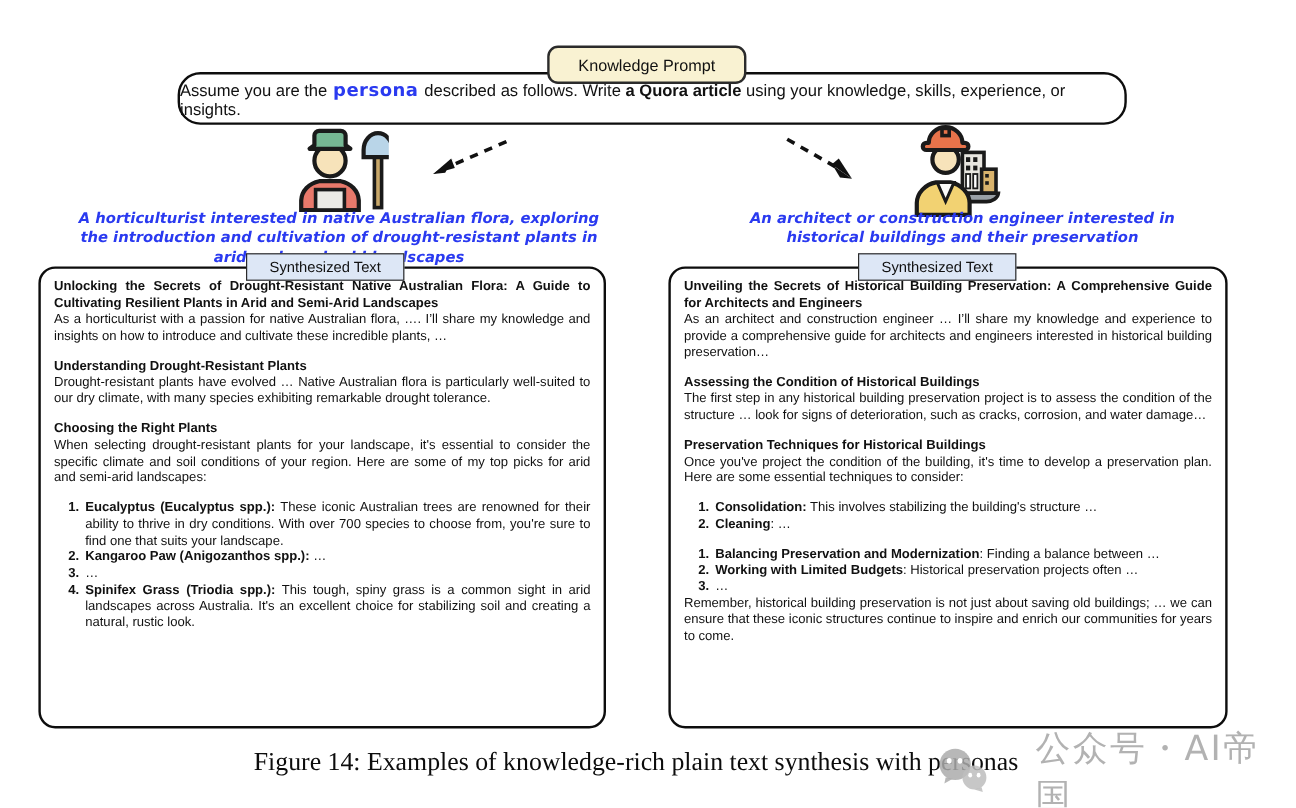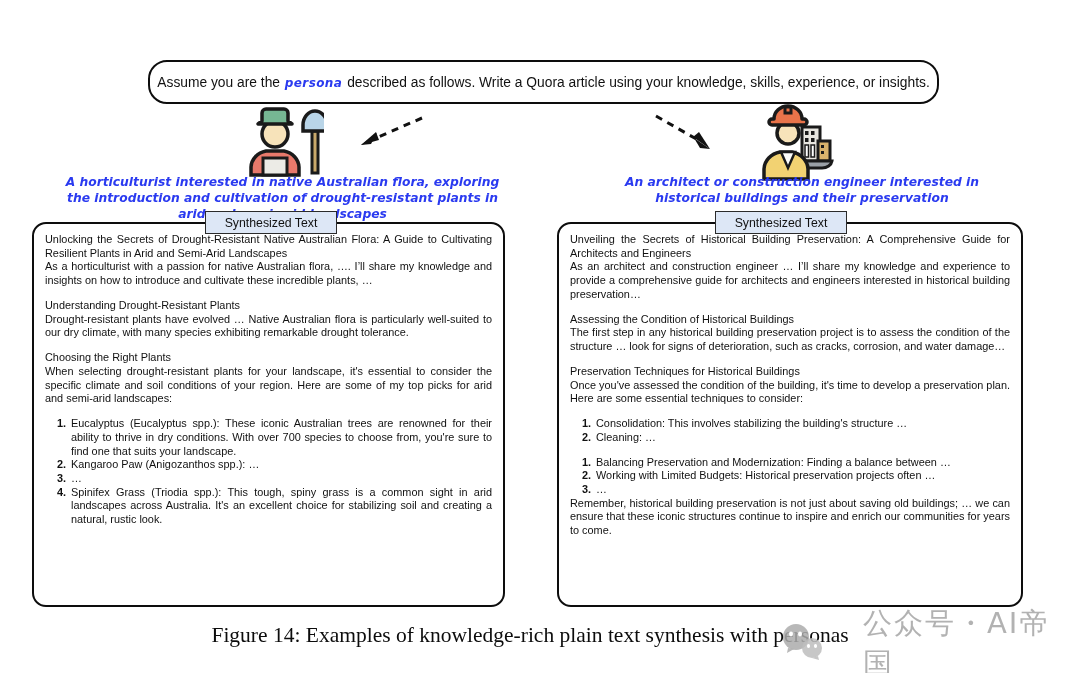--- a/index.html
+++ b/index.html
@@ -9,23 +9,23 @@
   
   .kp-tab{position:absolute;left:456px;top:38px;width:162px;height:28px;z-index:3;
           background:#f9f2d2;border:2px solid #2b2b2b;border-radius:9px;
           display:flex;align-items:center;justify-content:center;
           font-size:13.5px;color:#111;}
   .prompt-box{position:absolute;left:148px;top:60px;width:787px;height:40px;z-index:1;
           background:#fff;border:2.2px solid #0d0d0d;border-radius:19px;
           display:flex;align-items:center;justify-content:center;
           font-size:13.8px;}
   .rn{font-weight:400;}
-  .rb{font-weight:400;}
-  .rp{color:#2a3af0;font-family:"DejaVu Sans",sans-serif;font-style:italic;
-      font-weight:700;font-size:12px;letter-spacing:.4px;padding:0 1px;}
+  .rb{font-weight:700;}
+  .rp{color:#2a3af0;font-family:"DejaVu Sans",sans-serif;
+      font-weight:700;font-size:15px;letter-spacing:.4px;padding:0 1px;}
 
   
   .icon-wrap{position:absolute;z-index:2;}
   .persona-desc{position:absolute;top:174px;z-index:2;text-align:center;
       color:#2a3af0;font-family:"DejaVu Sans",sans-serif;font-style:italic;
       font-weight:600;font-size:12.3px;line-height:1.32;}
   .persona-desc.pleft{left:55px;width:455px;}
   .persona-desc.pright{left:592px;width:420px;}
 
   
@@ -52,20 +52,23 @@
   .watermark{position:absolute;left:780px;top:604px;z-index:5;display:flex;
       align-items:center;gap:7px;}
   .watermark-text{font-size:29px;color:rgba(165,165,165,.85);letter-spacing:2px;
       font-family:"DejaVu Sans",sans-serif;font-weight:500;margin-left:32px;}
 </style>
 </head>
 <body>
 
 <div class="page">
 
+  <div class="kp-tab">
+    <span>Knowledge Prompt</span>
+  </div>
 
   <div class="prompt-box">
     <span><span class="rn">Assume you are the </span><span class="rp">persona</span><span class="rn"> described as follows. Write </span><span class="rb">a Quora article</span><span class="rn"> using your knowledge, skills, experience, or insights.</span></span>
   </div>
 
   <div class="icon-wrap" style="left:246px;top:105px;">
     <svg width="78" height="72" viewBox="0 0 78 72">
 
       <rect x="66" y="26" width="6" height="42" fill="#c9a86a" stroke="#1a1a1a" stroke-width="3"></rect>
       <path d="M57,26 v-6 a12,14 0 0 1 24,0 v6 z" fill="#b9d5e8" stroke="#1a1a1a" stroke-width="3.5"></path>
@@ -146,21 +149,21 @@
         </ol>
       </div>
   </div>
   <div class="synth-box bright">
     <div class="article">
         <div class="block-h"><span class="rb">Unveiling the Secrets of Historical Building Preservation: A Comprehensive Guide for Architects and Engineers</span></div>
         <div class="block-p"><span class="rn">As an architect and construction engineer … I’ll share my knowledge and experience to provide a comprehensive guide for architects and engineers interested in historical building preservation…</span></div>
         <div class="block-h"><span class="rb">Assessing the Condition of Historical Buildings</span></div>
         <div class="block-p"><span class="rn">The first step in any historical building preservation project is to assess the condition of the structure … look for signs of deterioration, such as cracks, corrosion, and water damage…</span></div>
         <div class="block-h"><span class="rb">Preservation Techniques for Historical Buildings</span></div>
-        <div class="block-p"><span class="rn">Once you've assessed the condition of the building, it's time to develop a preservation plan. Here are some essential techniques to consider:</span></div>
+        <div class="block-p"><span class="rn">Once you've project the condition of the building, it's time to develop a preservation plan. Here are some essential techniques to consider:</span></div>
         <ol>
           <li><span class="rb">Consolidation:</span><span class="rn"> This involves stabilizing the building's structure …</span></li>
           <li><span class="rb">Cleaning</span><span class="rn">: …</span></li>
         </ol>
         <ol>
           <li><span class="rb">Balancing Preservation and Modernization</span><span class="rn">: Finding a balance between …</span></li>
           <li><span class="rb">Working with Limited Budgets</span><span class="rn">: Historical preservation projects often …</span></li>
           <li><span class="rn">…</span></li>
         </ol>
         <div class="block-p"><span class="rn">Remember, historical building preservation is not just about saving old buildings; … we can ensure that these iconic structures continue to inspire and enrich our communities for years to come.</span></div>

